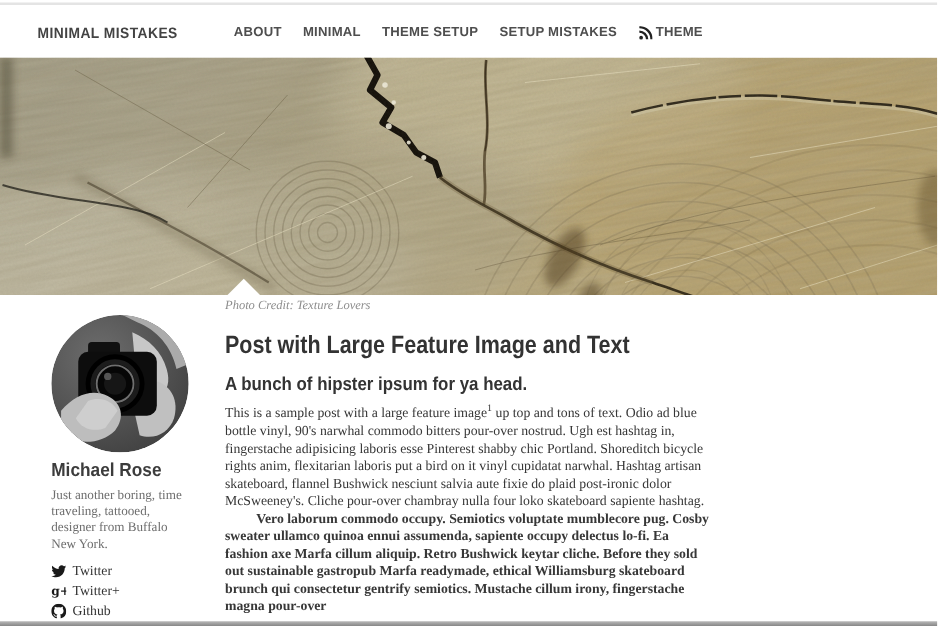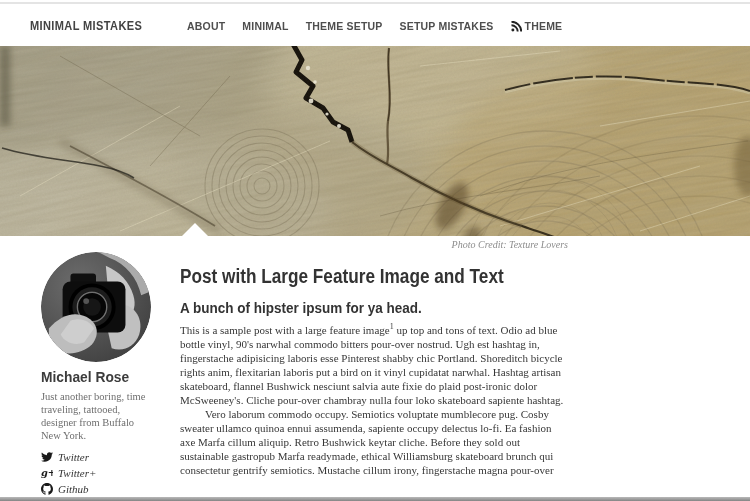--- a/index.html
+++ b/index.html
@@ -39,42 +39,42 @@
     margin-top:6px; font-size:15px; font-weight:bold; color:#3c3c3c;
     transform:scaleX(.92); transform-origin:left center; white-space:nowrap;
   }
   .author-bio {
     margin-top:5px; width:114px;
     font-family:"Liberation Serif", serif; 
     font-size:10.5px; line-height:13px; color:#6e6e6e;
   }
   .social { list-style:none; margin-top:7px; }
   .social li { display:flex; align-items:center; gap:5px; height:16px; }
-  .social a { display:flex; align-items:flex-start; gap:5px; text-decoration:none; color:#333;font-style:italic; }
+  .social a { display:flex; align-items:flex-start; gap:5px; text-decoration:none; color:#333; }
   .social .slabel { font-family:"Liberation Serif", serif; font-size:11px; color:#333; }
   .sicon { width:12px; height:12px; display:block; flex:0 0 12px; }
 
   
   .article { position:absolute; left:180px; top:236px; width:388px; }
   .credit {
-    margin-top:3px; text-align:right;
+    margin-top:3px; text-align:left;
     font-family:"Liberation Serif", serif; font-style:italic;
     font-size:10px; color:#8d8d8d;
   }
   .post-title {
     margin-top:15px; font-size:20px; line-height:22px; font-weight:bold; color:#333;
     transform:scaleX(.86); transform-origin:left center; white-space:nowrap;
   }
   .post-subtitle {
     margin-top:12px; font-size:15px; line-height:17px; font-weight:bold; color:#333;
     transform:scaleX(.9); transform-origin:left center; white-space:nowrap;
   }
   .body-text { margin-top:4px; font-family:"Liberation Serif", serif; font-size:11px; line-height:14px; color:#373737; }
   .body-text p { margin:0; }
-  .body-text p.indent { text-indent:25px; }
+  .body-text p.indent { text-indent:25px;font-weight:bold; }
   .body-text sup { font-size:8px; color:#373737; text-decoration:none; }
 
   .bottom-edge { position:absolute; bottom:0; left:0; right:0; height:4px;
     background:linear-gradient(to bottom,#b9b9b9,#848484); }
 </style>
 </head>
 <body>
 
 <div class="page">
   <div class="topline"></div>

